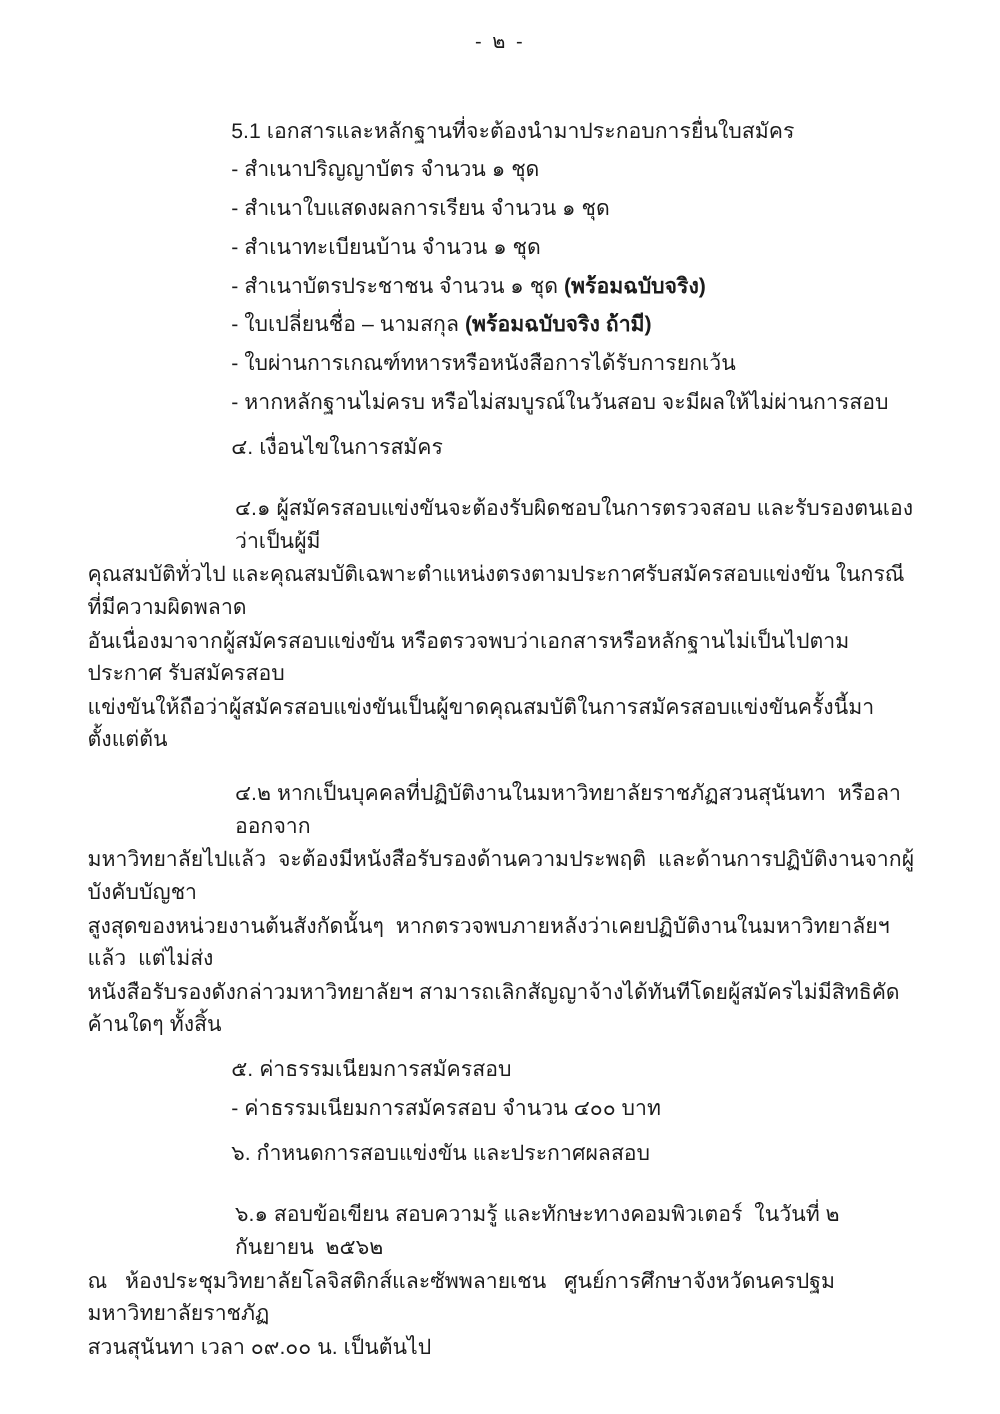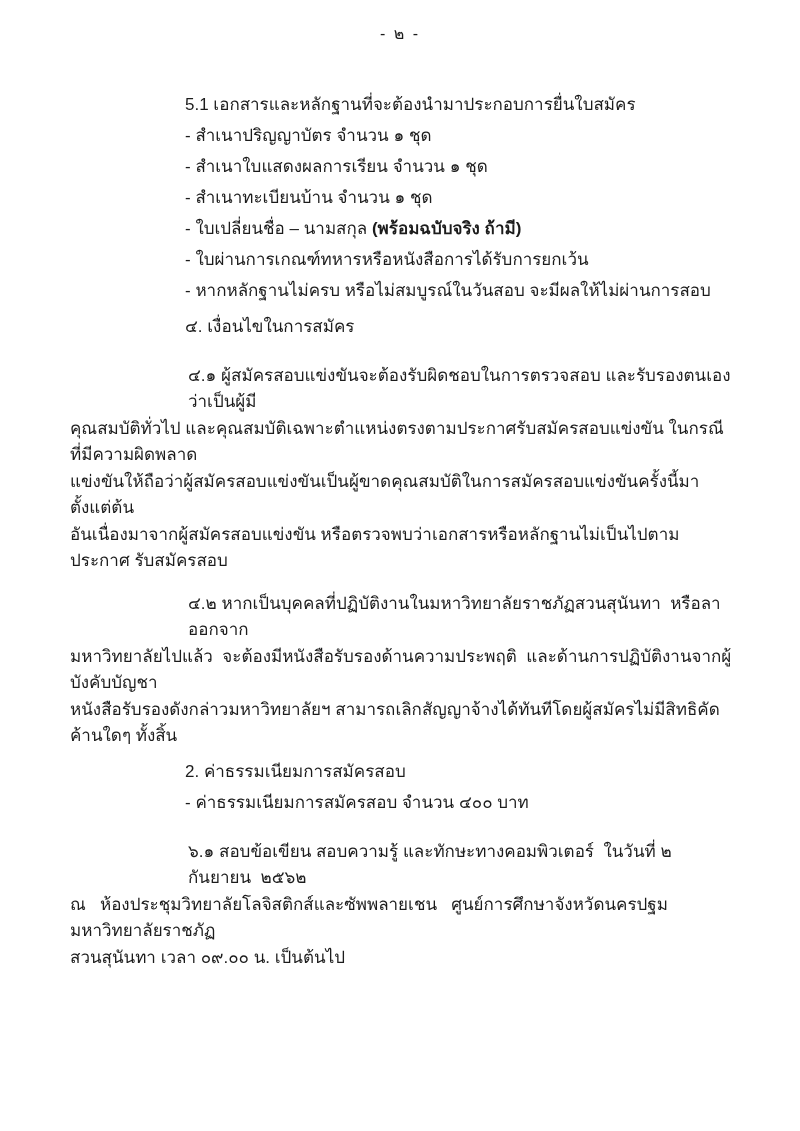--- a/index.html
+++ b/index.html
@@ -50,30 +50,33 @@
 </head>
 <body>
 
 <div class="page">
   <div class="page-number">- ๒ -</div>
   <div class="content">
       <div class="line section"><span>5.1 เอกสารและหลักฐานที่จะต้องนำมาประกอบการยื่นใบสมัคร</span></div>
       <div class="line item"><span>- สำเนาปริญญาบัตร จำนวน ๑ ชุด</span></div>
       <div class="line item"><span>- สำเนาใบแสดงผลการเรียน จำนวน ๑ ชุด</span></div>
       <div class="line item"><span>- สำเนาทะเบียนบ้าน จำนวน ๑ ชุด</span></div>
+      <div class="line item"><span>- สำเนาบัตรประชาชน จำนวน ๑ ชุด </span><span class="bold">(พร้อมฉบับจริง)</span></div>
       <div class="line item"><span>- ใบเปลี่ยนชื่อ – นามสกุล </span><span class="bold">(พร้อมฉบับจริง ถ้ามี)</span></div>
       <div class="line item"><span>- ใบผ่านการเกณฑ์ทหารหรือหนังสือการได้รับการยกเว้น</span></div>
       <div class="line item"><span>- หากหลักฐานไม่ครบ หรือไม่สมบูรณ์ในวันสอบ จะมีผลให้ไม่ผ่านการสอบ</span></div>
       <div class="line heading"><span>๔. เงื่อนไขในการสมัคร</span></div>
       <div class="line para"><span>๔.๑ ผู้สมัครสอบแข่งขันจะต้องรับผิดชอบในการตรวจสอบ และรับรองตนเองว่าเป็นผู้มี</span></div>
       <div class="line cont"><span>คุณสมบัติทั่วไป และคุณสมบัติเฉพาะตำแหน่งตรงตามประกาศรับสมัครสอบแข่งขัน ในกรณีที่มีความผิดพลาด</span></div>
+      <div class="line cont"><span>อันเนื่องมาจากผู้สมัครสอบแข่งขัน หรือตรวจพบว่าเอกสารหรือหลักฐานไม่เป็นไปตามประกาศ รับสมัครสอบ</span></div>
       <div class="line cont"><span>แข่งขันให้ถือว่าผู้สมัครสอบแข่งขันเป็นผู้ขาดคุณสมบัติในการสมัครสอบแข่งขันครั้งนี้มาตั้งแต่ต้น</span></div>
-      <div class="line cont"><span>อันเนื่องมาจากผู้สมัครสอบแข่งขัน หรือตรวจพบว่าเอกสารหรือหลักฐานไม่เป็นไปตามประกาศ รับสมัครสอบ</span></div>
       <div class="line para gap"><span>๔.๒ หากเป็นบุคคลที่ปฏิบัติงานในมหาวิทยาลัยราชภัฏสวนสุนันทา  หรือลาออกจาก</span></div>
       <div class="line cont"><span>มหาวิทยาลัยไปแล้ว  จะต้องมีหนังสือรับรองด้านความประพฤติ  และด้านการปฏิบัติงานจากผู้บังคับบัญชา</span></div>
+      <div class="line cont"><span>สูงสุดของหน่วยงานต้นสังกัดนั้นๆ  หากตรวจพบภายหลังว่าเคยปฏิบัติงานในมหาวิทยาลัยฯแล้ว  แต่ไม่ส่ง</span></div>
       <div class="line cont"><span>หนังสือรับรองดังกล่าวมหาวิทยาลัยฯ สามารถเลิกสัญญาจ้างได้ทันทีโดยผู้สมัครไม่มีสิทธิคัดค้านใดๆ ทั้งสิ้น</span></div>
-      <div class="line heading"><span>2. ค่าธรรมเนียมการสมัครสอบ</span></div>
+      <div class="line heading"><span>๕. ค่าธรรมเนียมการสมัครสอบ</span></div>
       <div class="line item"><span>- ค่าธรรมเนียมการสมัครสอบ จำนวน ๔๐๐ บาท</span></div>
+      <div class="line heading"><span>๖. กำหนดการสอบแข่งขัน และประกาศผลสอบ</span></div>
       <div class="line para"><span>๖.๑ </span><span class="underline">สอบข้อเขียน สอบความรู้ และทักษะทางคอมพิวเตอร์  ในวันที่ ๒  กันยายน  ๒๕๖๒</span></div>
       <div class="line cont"><span>ณ   ห้องประชุมวิทยาลัยโลจิสติกส์และซัพพลายเชน   ศูนย์การศึกษาจังหวัดนครปฐม   มหาวิทยาลัยราชภัฏ</span></div>
       <div class="line cont"><span>สวนสุนันทา เวลา ๐๙.๐๐ น. เป็นต้นไป</span></div>
     </div>
 </div>
 
 </body></html>

